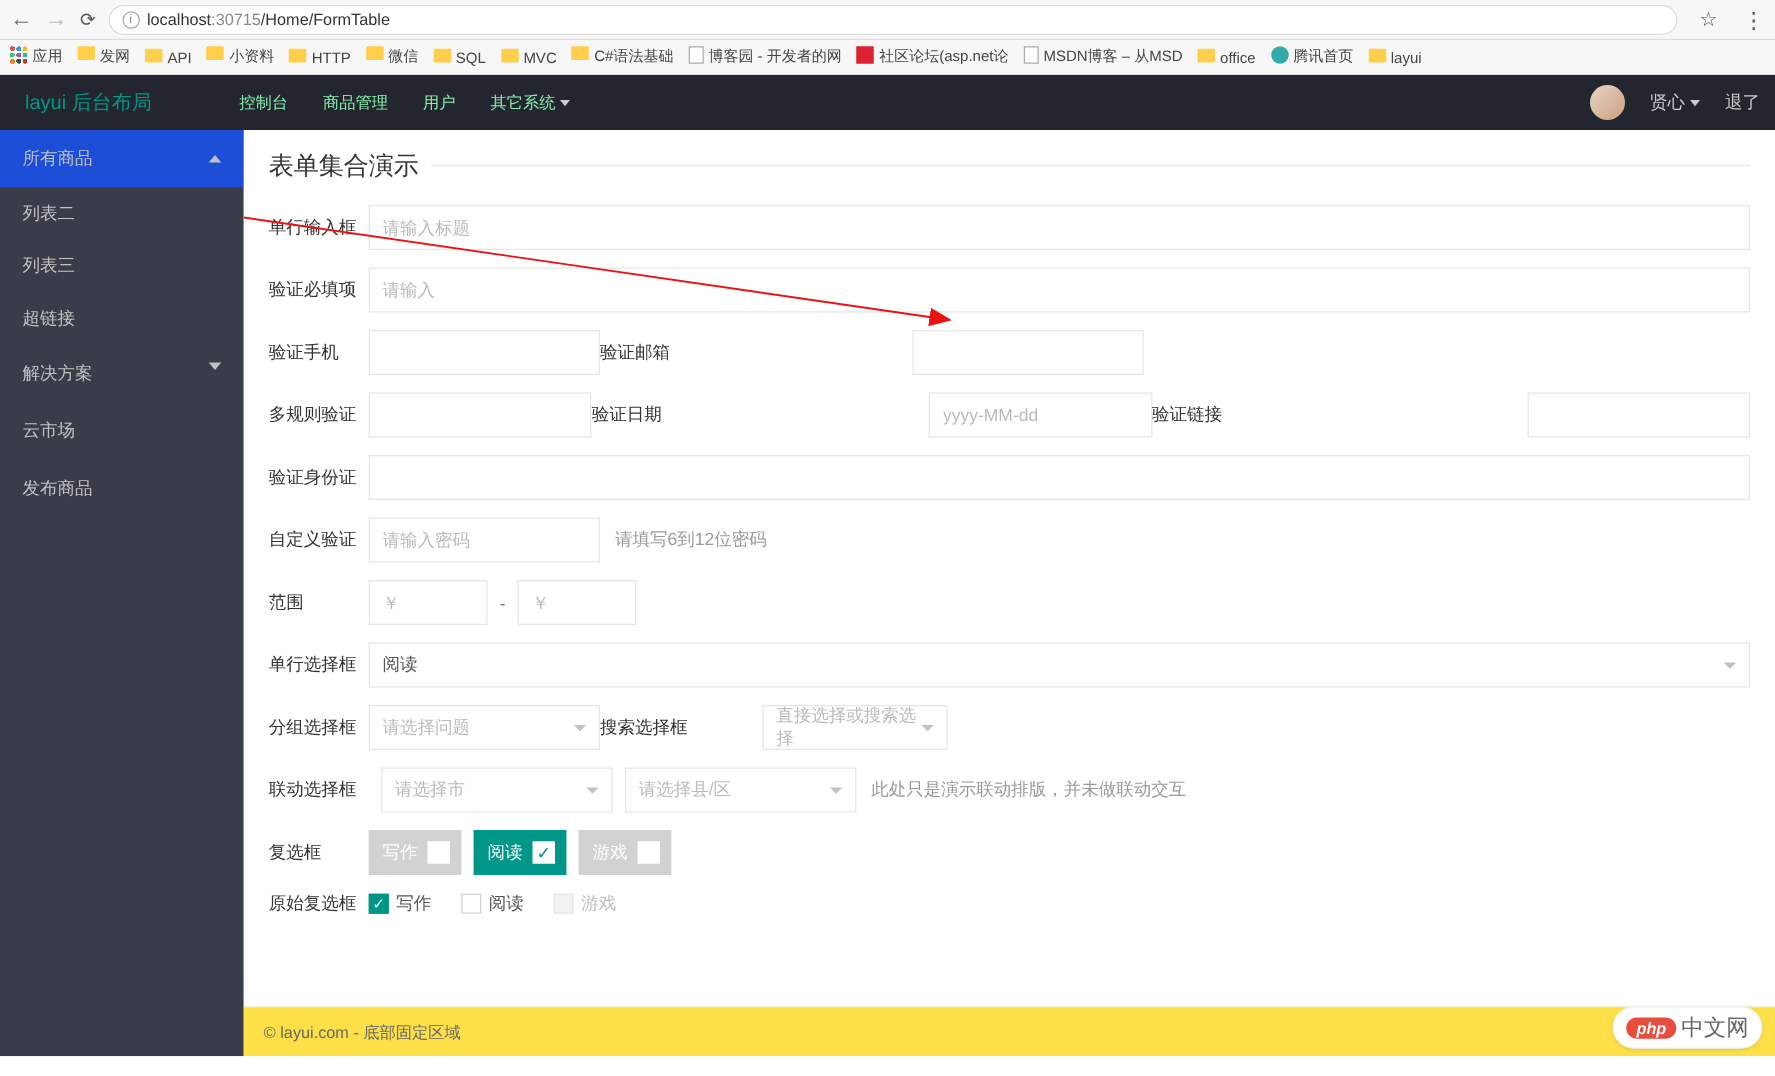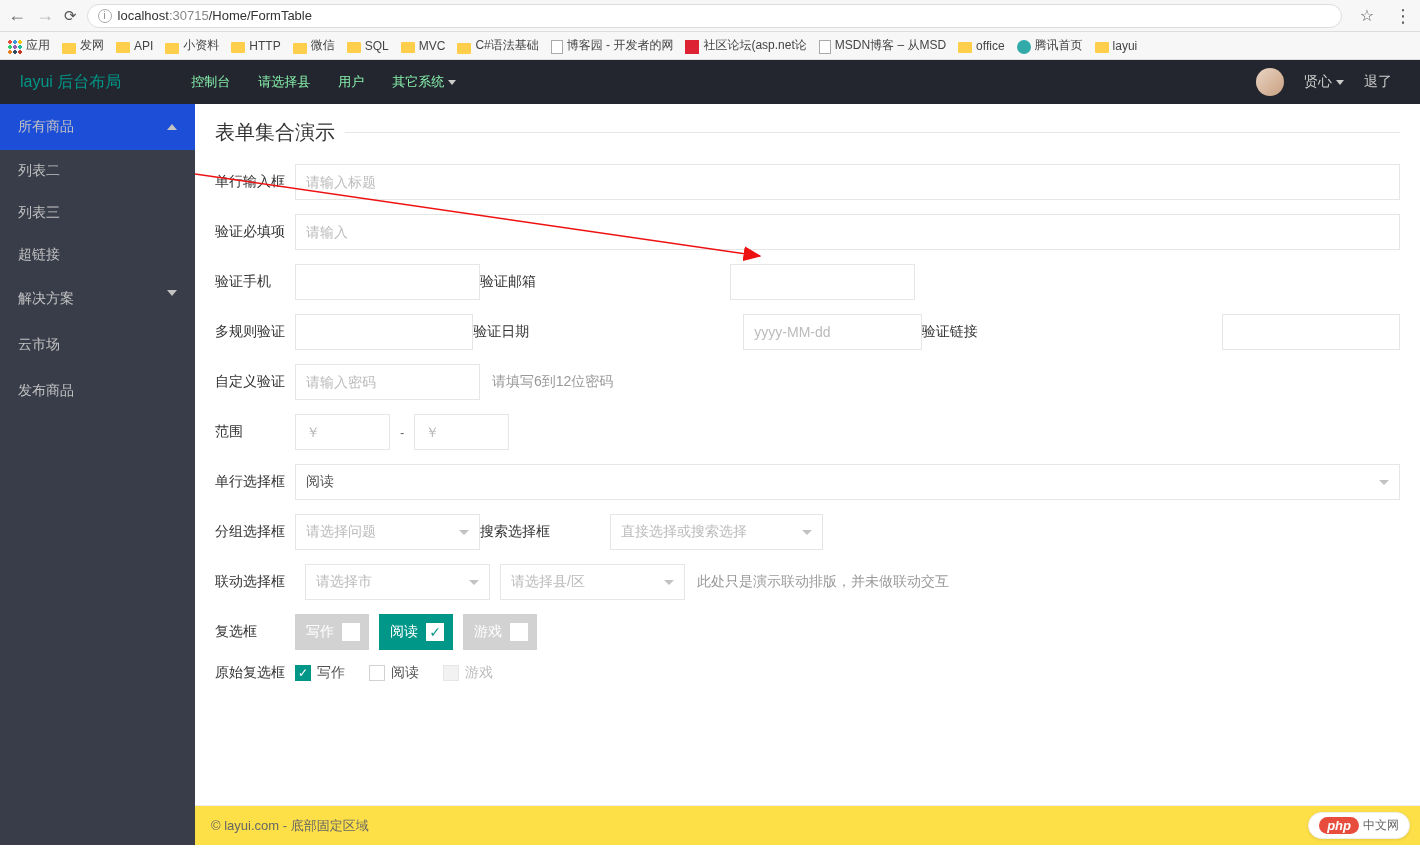--- a/index.html
+++ b/index.html
@@ -22,33 +22,33 @@
   radial-gradient(circle at 2px 2px,#e74c3c 2px,transparent 2px),
   radial-gradient(circle at 7px 2px,#3498db 2px,transparent 2px),
   radial-gradient(circle at 12px 2px,#f1c40f 2px,transparent 2px),
   radial-gradient(circle at 2px 7px,#2ecc71 2px,transparent 2px),
   radial-gradient(circle at 7px 7px,#9b59b6 2px,transparent 2px),
   radial-gradient(circle at 12px 7px,#1abc9c 2px,transparent 2px),
   radial-gradient(circle at 2px 12px,#e67e22 2px,transparent 2px),
   radial-gradient(circle at 7px 12px,#34495e 2px,transparent 2px),
   radial-gradient(circle at 12px 12px,#c0392b 2px,transparent 2px);
 }
-.bm { display: flex; align-items: flex-end; gap: 4px; font-size: 12px; color: #444; white-space: nowrap; }
+.bm { display: flex; align-items: flex-start; gap: 4px; font-size: 12px; color: #444; white-space: nowrap; }
 .folder-icon { width: 14px; height: 11px; background: #ffcf4b; border-radius: 1px; display: inline-block; position: relative; }
 .page-icon { width: 12px; height: 14px; border: 1px solid #aaa; display: inline-block; background:#fff; }
 .red-square { width: 14px; height: 14px; background: #d23; display: inline-block; }
 .circle-icon { width: 14px; height: 14px; border-radius:50%; background:#3aa; display:inline-block; }
 
 
 .layui-header { height: 44px; background: #23262e; color: #ccc; display: flex; align-items: center; padding: 4px 20px; position: relative; }
 .logo { color: #009688; font-size: 16px; margin-right: 70px; }
 .layui-nav-top { display: flex; gap: 28px; }
 .layui-nav-top .item { color: #86efac; font-size: 13px; cursor: pointer; display:flex; align-items:center; gap:4px;}
 .caret-down { width:0;height:0;border-left:4px solid transparent;border-right:4px solid transparent;border-top:5px solid #ccc; display:inline-block;}
-.header-right { position:absolute; right:28px; display:flex; align-items:center; gap:20px; }
+.header-right { position:absolute; right:12px; display:flex; align-items:center; gap:20px; }
 .avatar { width:28px; height:28px; border-radius:50%; background:#cba linear-gradient(135deg,#e9d5c5,#c9a080); }
 .user-name { color:#ccc; font-size:14px; display:flex; align-items:center; gap:4px;}
 .logout { color:#ccc; font-size:14px; cursor:pointer;}
 
 
 .layui-body-wrap { display:flex; height: calc(861px - 32px - 28px - 60px); position: relative; }
 .layui-side { width: 195px; background:#393d49; color:#c2c2c2; }
 .side-item { padding: 14px 18px; font-size:14px; cursor:pointer; position:relative; }
 .side-item.dark { background:#1d4ed8; display:flex; justify-content:space-between; align-items:center;}
 .side-sub { padding: 12px 18px; font-size:14px; cursor:pointer; }
@@ -78,21 +78,21 @@
 .chk.on .box{ color:#009688; }
 .plain-check { display:inline-flex; align-items:center; gap:6px; margin-right:24px; font-size:14px; color:#555;}
 .plain-check .sq{ width:16px; height:16px; border:1px solid #d2d2d2; display:inline-flex; align-items:center; justify-content:center; color:#fff; font-size:12px;}
 .plain-check.on .sq{ background:#009688; border-color:#009688;}
 .plain-check.disabled { color:#bbb;}
 .plain-check.disabled .sq{ border-color:#e6e6e6; background:#f2f2f2;}
 
 .footer { position:absolute; bottom:0; left:0; right:0; height:40px; background:#fde047; border-top:1px solid #eee; display:flex; align-items:center; padding:0 16px; color:#666; font-size:13px;}
 .php-logo { position:absolute; right:10px; bottom:6px; background:#fff; border:1px solid #eee; border-radius:18px; padding:4px 10px; display:flex; align-items:center; gap:4px; box-shadow:0 1px 3px rgba(0,0,0,0.1);}
 .php-pill { background:#e74c3c; color:#fff; border-radius:10px; padding:1px 8px; font-style:italic; font-weight:bold; font-size:13px;}
-.php-cn { color:#666; font-size:12px;}
+.php-cn { color:#666; font-size:18px;}
 
 svg.arrow-annot { position:absolute; left:0; top:0; pointer-events:none; }
 </style>
 </head>
 <body>
 
 <div class="browser-bar">
   <span class="nav-arrow">←</span>
   <span class="nav-arrow disabled">→</span>
   <span class="reload">⟳</span>
@@ -166,21 +166,21 @@
   <span class="bm">
       <span class="folder-icon"></span>
       <span>layui</span>
     </span>
 </div>
 
 <div class="layui-header">
   <div class="logo">layui 后台布局</div>
   <div class="layui-nav-top">
     <div class="item">控制台</div>
-    <div class="item">请选择县</div>
+    <div class="item">商品管理</div>
     <div class="item">用户</div>
     <div class="item">
         <span>其它系统</span>
         <span class="caret-down"></span>
       </div>
   </div>
   <div class="header-right">
     <div class="avatar"></div>
     <div class="user-name">
         <span>贤心</span>
@@ -232,20 +232,24 @@
 
     <div class="form-item">
       <label class="form-label">多规则验证</label>
       <div style="width:185px"><input class="ipt" style=""></div>
       <label class="form-label" style="width:270px">验证日期</label>
       <div style="width:185px"><input class="ipt" placeholder="yyyy-MM-dd" style=""></div>
       <label class="form-label" style="width:300px">验证链接</label>
       <div style="width:185px"><input class="ipt" style=""></div>
     </div>
 
+    <div class="form-item">
+      <label class="form-label">验证身份证</label>
+      <div class="form-control"><input class="ipt" style=""></div>
+    </div>
 
     <div class="form-item">
       <label class="form-label">自定义验证</label>
       <div style="width:185px"><input class="ipt" type="password" placeholder="请输入密码" style=""></div>
       <span class="tip">请填写6到12位密码</span>
     </div>
 
     <div class="form-item">
       <label class="form-label">范围</label>
       <div class="form-inline-block">
@@ -263,21 +267,21 @@
           </div>
     </div>
 
     <div class="form-item">
       <label class="form-label">分组选择框</label>
       <div class="sel" style="width:185px;color:#bbb">
             <span>请选择问题</span>
             <span class="caret"></span>
           </div>
       <label class="form-label" style="width:130px">搜索选择框</label>
-      <div class="sel" style="width:213px;color:#bbb">
+      <div class="sel" style="width:148px;color:#bbb">
             <span>直接选择或搜索选择</span>
             <span class="caret"></span>
           </div>
     </div>
 
     <div class="form-item">
       <label class="form-label">联动选择框</label>
       <div class="sel" style="width:185px;margin-left:10px;color:#bbb">
             <span>请选择市</span>
             <span class="caret"></span>

